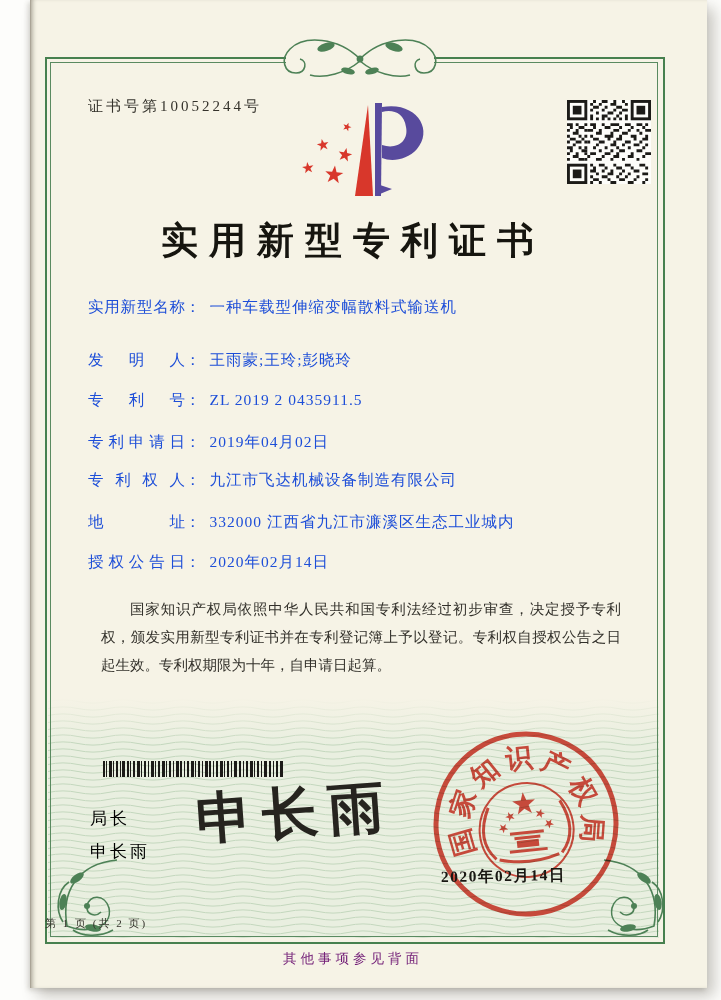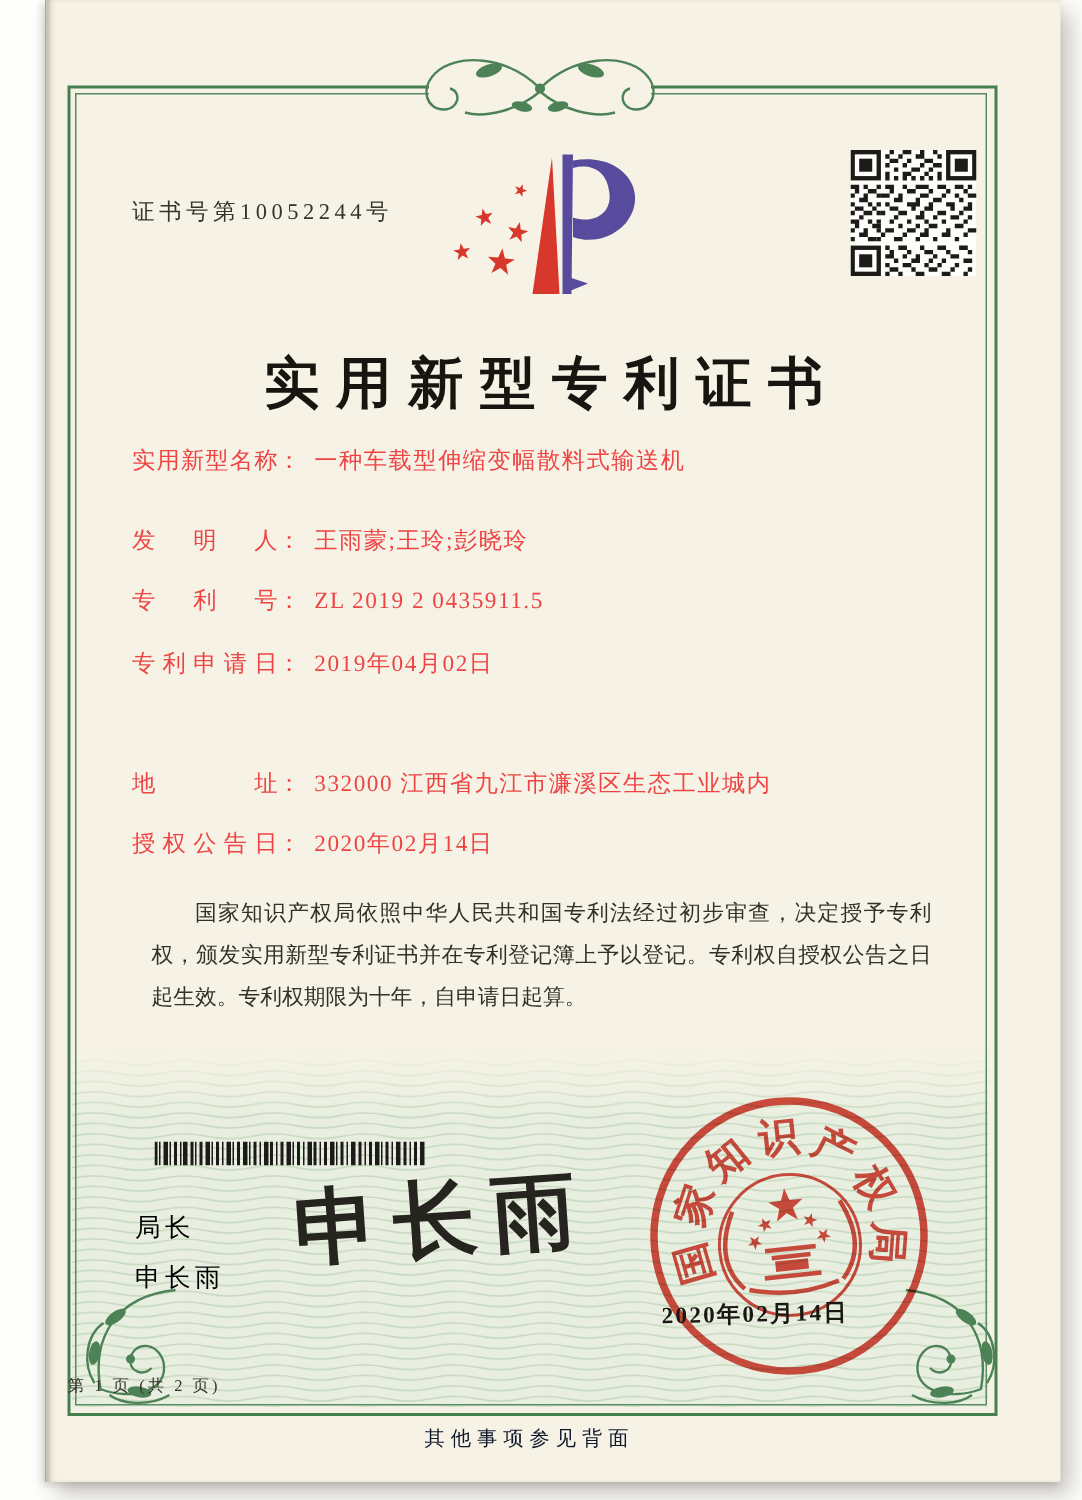--- a/index.html
+++ b/index.html
@@ -12,45 +12,45 @@
     position:absolute;left:30px;top:0;width:676px;height:988px;
     background:#f6f3e6;border-left:1px solid #aaa496;
     box-shadow:inset 4px 0 5px -3px rgba(70,64,48,.5), 7px 8px 14px rgba(60,55,40,.28), -2px 2px 5px rgba(60,55,40,.18);
   }
   .frame-outer{position:absolute;left:45px;top:57px;width:616px;height:883px;border:2px solid #47804f;}
   .frame-inner{position:absolute;left:50px;top:62px;width:606px;height:873px;border:1px solid #5a8a60;}
   .waves{position:absolute;left:48px;top:698px;}
   .flourish{position:absolute;left:252px;top:27px;}
   .corner-bl{position:absolute;left:47px;top:856px;}
   .corner-br{position:absolute;left:592px;top:856px;transform:scaleX(-1);}
-  .cert-no{position:absolute;left:88px;top:97px;font-size:15px;letter-spacing:3px;color:#35332c;margin-top:35px;}
+  .cert-no{position:absolute;left:88px;top:97px;font-size:15px;letter-spacing:3px;color:#35332c;}
   .logo{position:absolute;left:294px;top:99px;}
   .qr{position:absolute;left:567px;top:100px;}
-  .title{position:absolute;left:45px;top:216px;width:616px;margin:15px;text-align:center;
+  .title{position:absolute;left:45px;top:216px;width:616px;margin:0;text-align:center;
     font-size:37px;font-weight:700;letter-spacing:11px;color:#16150f;}
-  .frow{position:absolute;left:88px;width:560px;font-size:15.5px;white-space:nowrap;color:#ef4444;}
+  .frow{position:absolute;left:88px;width:560px;font-size:15.5px;white-space:nowrap;color:#1d4ed8;}
   .flabel{display:inline-block;width:97px;text-align:justify;text-align-last:justify;vertical-align:top;}
   .fcolon{display:inline-block;margin-right:9px;}
   .fvalue{letter-spacing:1px;}
   .grant-b{position:absolute;left:282px;top:0;}
   .glabel{display:inline-block;width:82px;text-align:justify;text-align-last:justify;vertical-align:top;}
   .paras{position:absolute;left:88px;top:582px;width:546px;font-size:14.5px;line-height:28px;
     text-align:justify;color:#32302a;}
   .paras p{margin:13px;text-indent:2em;}
   .barcode{position:absolute;left:103px;top:761px;}
   .director{position:absolute;left:90px;top:802px;font-size:17px;line-height:33px;letter-spacing:3px;color:#000000;}
   .signature{position:absolute;left:196px;top:776px;font-size:56px;letter-spacing:10px;
     transform:rotate(-4deg);color:#26241f;font-weight:600;}
   .seal{position:absolute;left:428px;top:726px;transform:rotate(-6deg);mix-blend-mode:multiply;}
   .seal-date{position:absolute;left:441px;top:866px;font-size:15.5px;letter-spacing:1.5px;
     font-weight:600;color:#191813;transform:rotate(-1deg);}
   .page-no{position:absolute;left:45px;top:916px;width:616px;
     font-size:11px;letter-spacing:2px;color:#34322b;}
   .back-note{position:absolute;left:45px;top:950px;width:616px;text-align:center;
-    font-size:13.5px;letter-spacing:4px;color:#0f172a;}
+    font-size:13.5px;letter-spacing:4px;color:#701a75;}
 </style>
 </head>
 <body>
 
 <div class="photo">
   <div class="paper"></div>
 
   <svg width="0" height="0" style="position:absolute" aria-hidden="true">
     <defs>
       <path id="star5" d="M0 -10 L2.35 -3.24 L9.51 -3.09 L3.8 1.24 L5.88 8.09 L0 3.9 L-5.88 8.09 L-3.8 1.24 L-9.51 -3.09 L-2.35 -3.24 Z"></path>
@@ -163,20 +163,23 @@
     <span class="flabel">实用新型名称</span><span class="fcolon">：</span><span class="fvalue">一种车载型伸缩变幅散料式输送机</span>
   </div>
   <div class="frow" style="top:350px">
     <span class="flabel">发明人</span><span class="fcolon">：</span><span class="fvalue">王雨蒙;王玲;彭晓玲</span>
   </div>
   <div class="frow" style="top:390px">
     <span class="flabel">专利号</span><span class="fcolon">：</span><span class="fvalue">ZL 2019 2 0435911.5</span>
   </div>
   <div class="frow" style="top:432px">
     <span class="flabel">专利申请日</span><span class="fcolon">：</span><span class="fvalue">2019年04月02日</span>
+  </div>
+  <div class="frow" style="top:470px">
+    <span class="flabel">专利权人</span><span class="fcolon">：</span><span class="fvalue">九江市飞达机械设备制造有限公司</span>
   </div>
   <div class="frow" style="top:512px">
     <span class="flabel">地址</span><span class="fcolon">：</span><span class="fvalue">332000 江西省九江市濂溪区生态工业城内</span>
   </div>
   <div class="frow" style="top:552px">
     <span class="flabel">授权公告日</span><span class="fcolon">：</span><span class="fvalue">2020年02月14日</span>
   </div>
 
   <div class="paras">
     <p>国家知识产权局依照中华人民共和国专利法经过初步审查，决定授予专利权，颁发实用新型专利证书并在专利登记簿上予以登记。专利权自授权公告之日起生效。专利权期限为十年，自申请日起算。</p>

